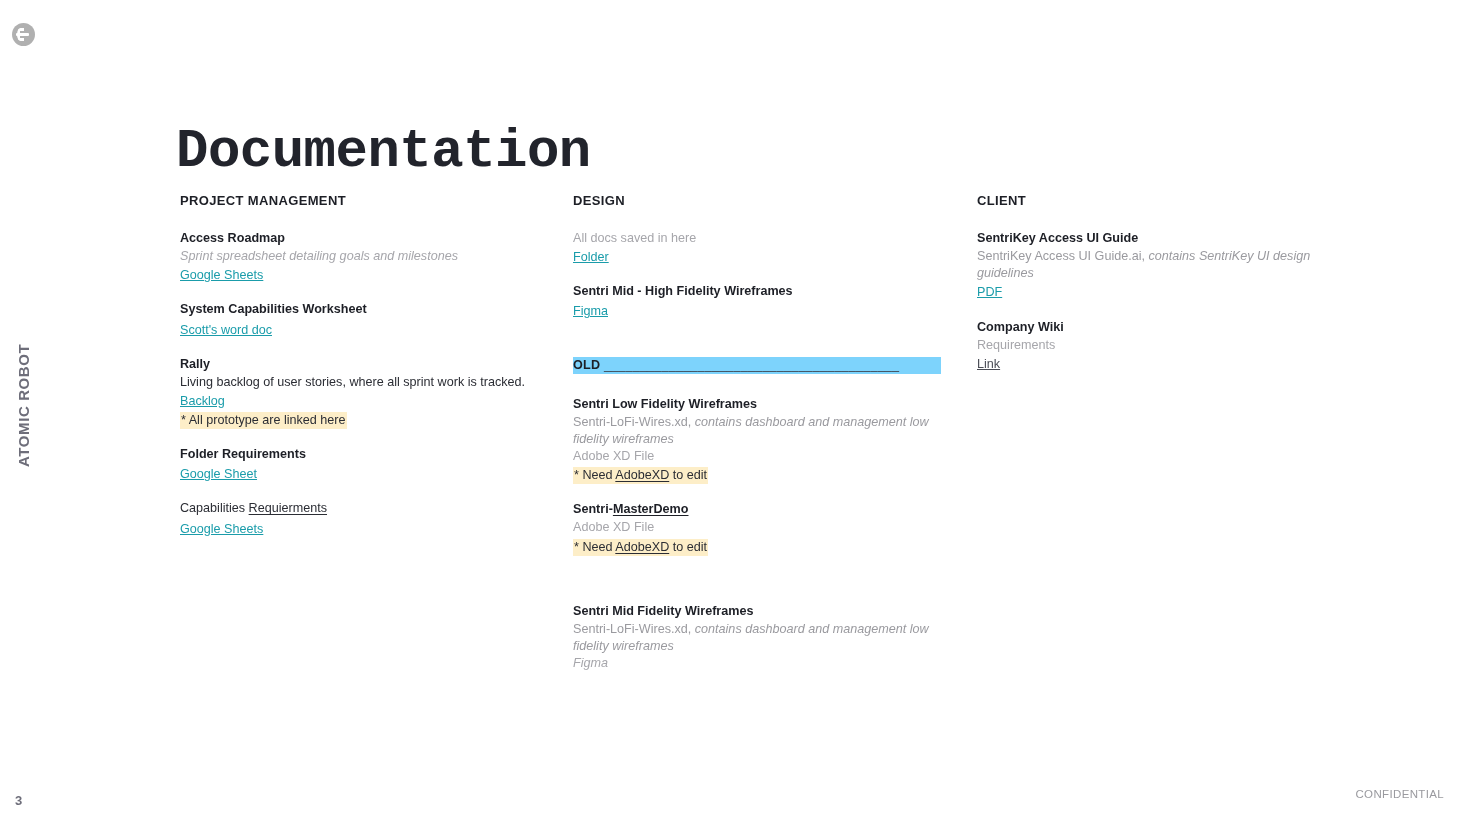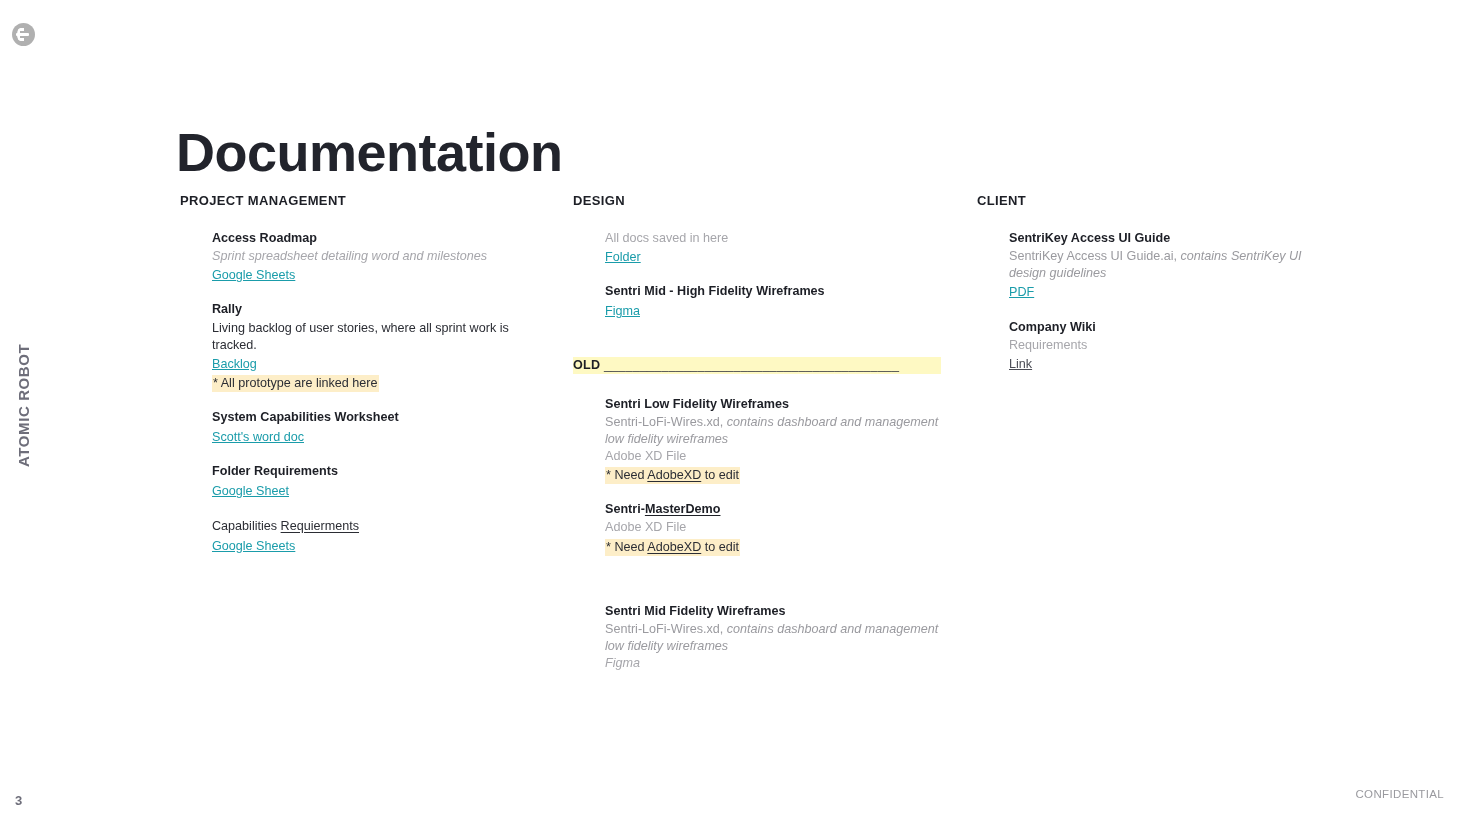--- a/index.html
+++ b/index.html
@@ -71,20 +71,21 @@
   
   .page-title {
     position: absolute;
     left: 176px;
     top: 88px;
     font-size: 54px;
     font-weight: bold;
     color: #22242c;
     letter-spacing: -0.5px;
     line-height: 1.05;
+    font-family: Liberation Mono, monospace;
   }
 
   
   .columns {
     position: absolute;
     left: 0;
     top: 193px;
     width: 1466px;
   }
   .col {
@@ -97,21 +98,21 @@
 
   .col-heading {
     font-size: 13px;
     font-weight: bold;
     color: #1d1f26;
     letter-spacing: 0.35px;
     margin: 0 0 22px 0;
   }
 
   
-  .entry { margin-bottom: 17px; margin-left: 32px; }
+  .entry { margin-bottom: 17px; }
   .entry:last-child { margin-bottom: 0; }
 
   .entry-title {
     font-size: 12.6px;
     font-weight: bold;
     color: #1d1f26;
     line-height: 1.36;
     margin: 0 0 1px 0;
   }
   .entry-title.plain { font-weight: normal; color: #2b2d34; }
@@ -152,21 +153,21 @@
     text-decoration-line: underline;
     text-decoration-style: wavy;
     text-decoration-color: #e8443a;
     text-decoration-thickness: 1px;
     text-underline-offset: 2px;
     text-decoration: underline;
   }
 
   
   .old-divider {
-    background: #fef9c3;
+    background: #7dd3fc;
     font-size: 12.6px;
     font-weight: bold;
     color: #1d1f26;
     letter-spacing: 0.2px;
     margin: 36px 0 22px 0;
     white-space: nowrap;
     overflow: hidden;
     line-height: 1.36;
   }
   .old-divider .rule { font-weight: normal; color: #3a3c44; }
@@ -201,37 +202,37 @@
 
 <h1 class="page-title">Documentation</h1>
 
 <div class="columns">
 
   <div class="col col-pm">
     <div class="col-heading">PROJECT MANAGEMENT</div>
 
     <div class="entry">
       <div class="entry-title">Access Roadmap</div>
-      <div class="entry-desc italic">Sprint spreadsheet detailing word and milestones</div>
+      <div class="entry-desc italic">Sprint spreadsheet detailing goals and milestones</div>
       <a class="entry-link">Google Sheets</a>
+    </div>
+
+    <div class="entry">
+      <div class="entry-title">System Capabilities Worksheet</div>
+      <a class="entry-link">Scott's word doc</a>
     </div>
 
     <div class="entry">
       <div class="entry-title">Rally</div>
       <div class="entry-desc dark">Living backlog of user stories, where all sprint work is tracked.</div>
       <a class="entry-link">Backlog</a>
       <div><span class="entry-note">* All prototype are linked here</span></div>
     </div>
 
     <div class="entry">
-      <div class="entry-title">System Capabilities Worksheet</div>
-      <a class="entry-link">Scott's word doc</a>
-    </div>
-
-    <div class="entry">
       <div class="entry-title">Folder Requirements</div>
       <a class="entry-link">Google Sheet</a>
     </div>
 
     <div class="entry">
       <div class="entry-title plain"><span>Capabilities </span><span class="sp">Requierments</span></div>
       <a class="entry-link">Google Sheets</a>
     </div>
   </div>
 

